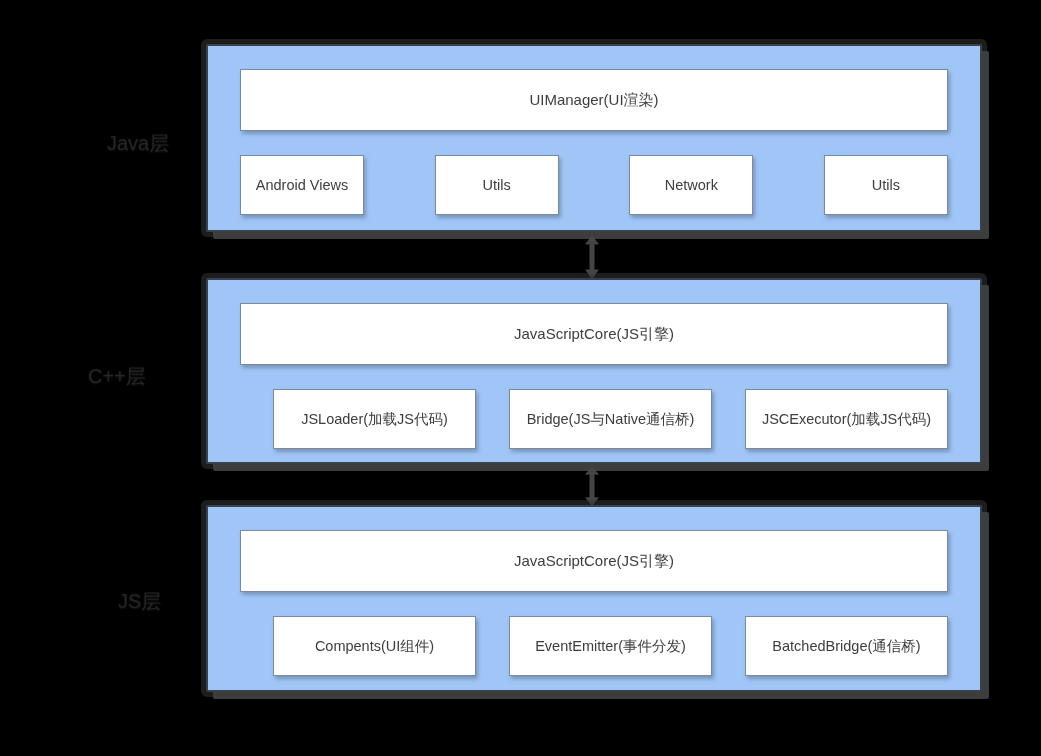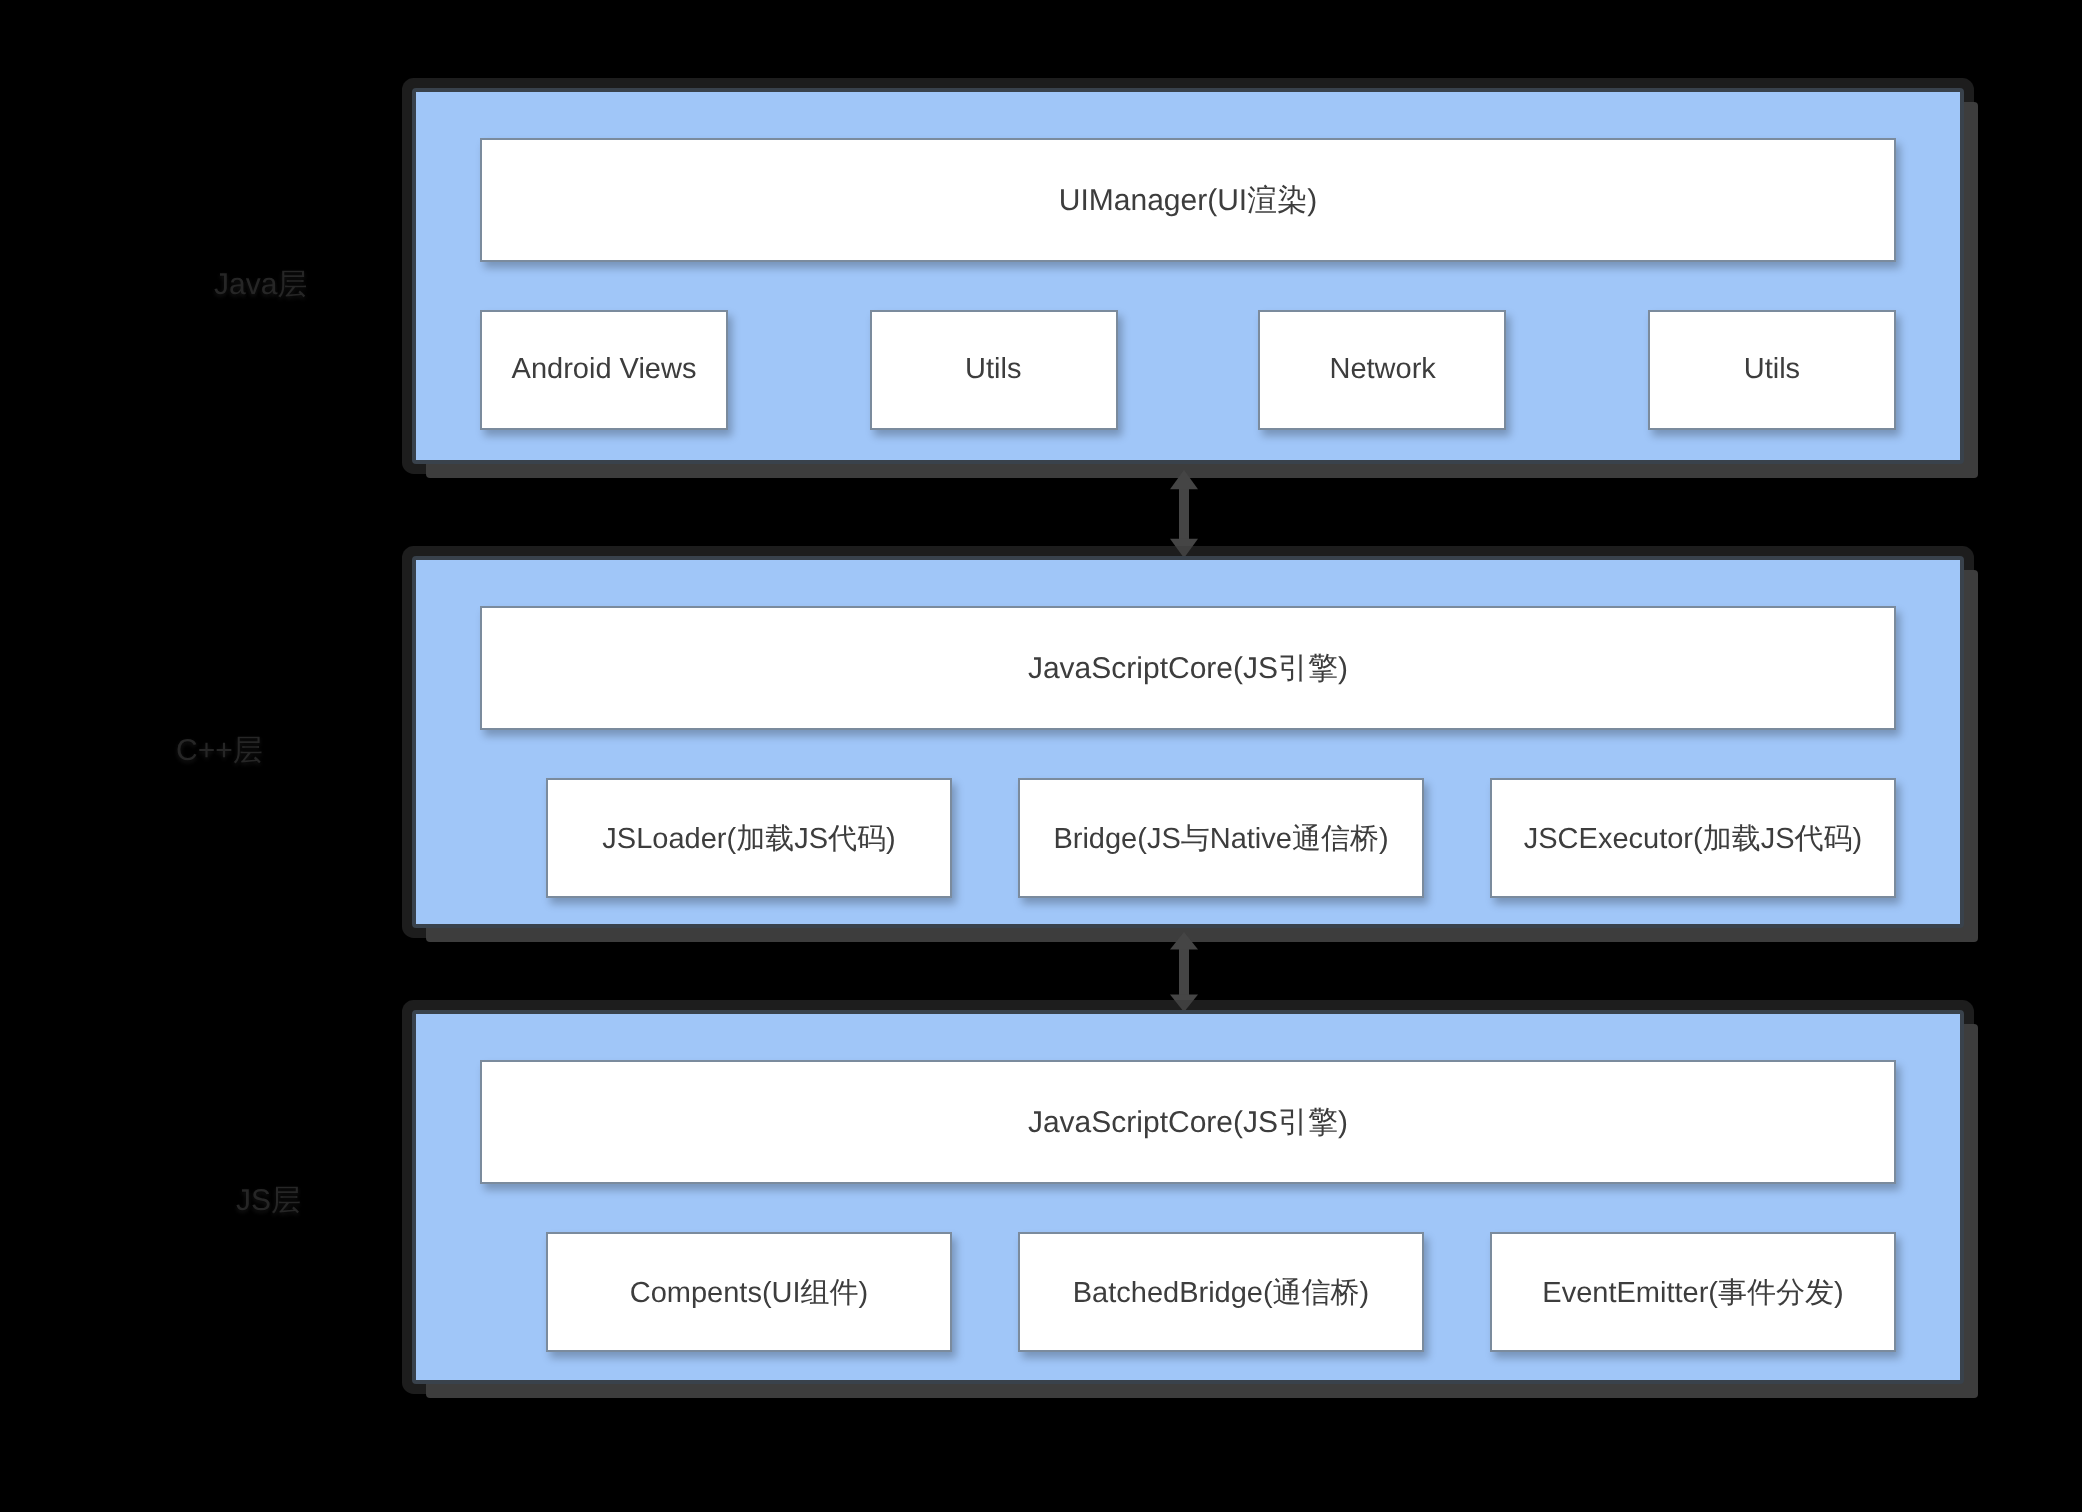--- a/index.html
+++ b/index.html
@@ -62,21 +62,21 @@
     color: #3d3d3d;
     white-space: nowrap;
   }
   .layer-1 .sub-box { width: 124px; }
   .layer-2 .sub-box, .layer-3 .sub-box { width: 212px; margin-left: 33px; }
 
   
   .side-label {
     position: absolute;
     color: #262626;
-    font-size: 15px;
+    font-size: 20px;
     line-height: 20px;
     text-shadow: 0 1px 2px rgba(40,40,40,0.6);
   }
   .side-label-1 { left: 107px; top: 133px; }
   .side-label-2 { left: 88px;  top: 366px; }
   .side-label-3 { left: 118px; top: 591px; }
 
   
   .connector {
     position: absolute;
@@ -128,18 +128,18 @@
       <line x1="9" y1="7" x2="9" y2="39" stroke="#454545" stroke-width="5"></line>
       <polygon points="9,0 2,10 16,10" fill="#454545"></polygon>
       <polygon points="9,46 2,36 16,36" fill="#454545"></polygon>
     </svg>
   </div>
 
   <div class="layer layer-3">
     <div class="title-box">JavaScriptCore(JS引擎)</div>
     <div class="box-row">
       <div class="sub-box">Compents(UI组件)</div>
+      <div class="sub-box">EventEmitter(事件分发)</div>
       <div class="sub-box">BatchedBridge(通信桥)</div>
-      <div class="sub-box">EventEmitter(事件分发)</div>
     </div>
   </div>
 
 </div>
 
 </body></html>

